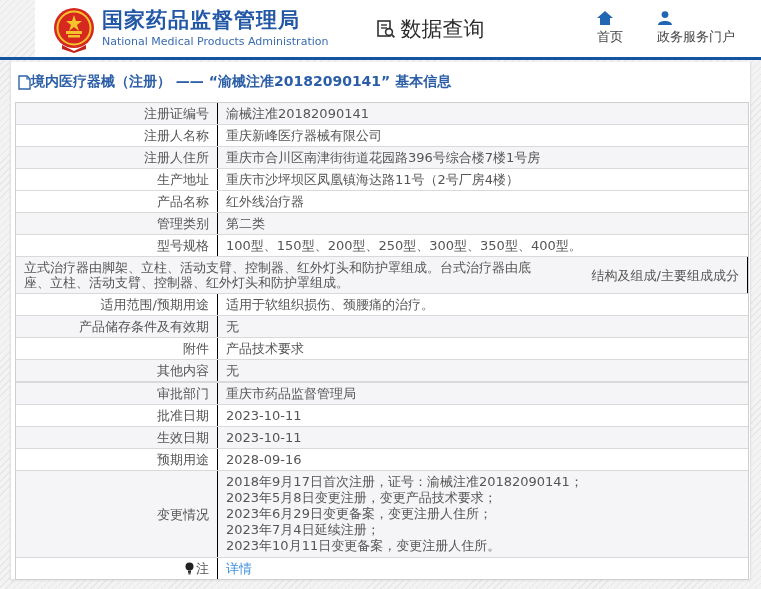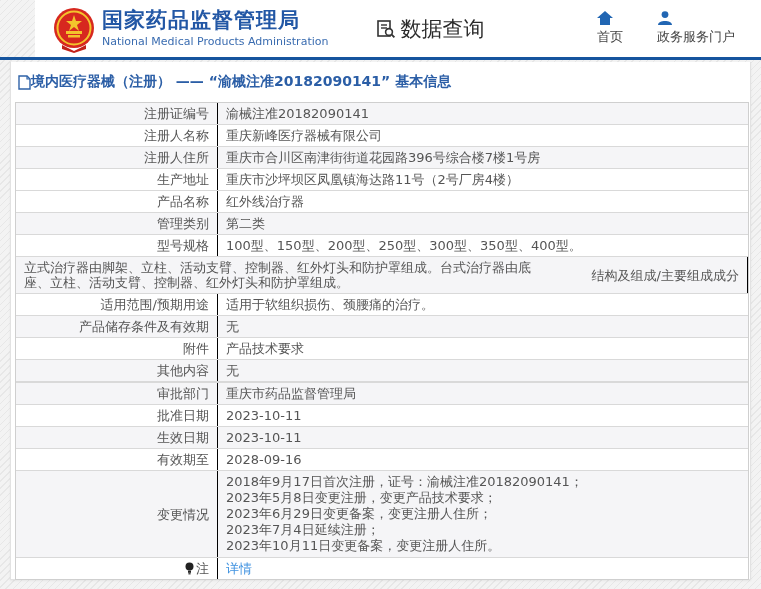--- a/index.html
+++ b/index.html
@@ -203,21 +203,21 @@
         <div class="td value"><span>2023-10-11</span></div>
       </div>
       <div class="tr single alt">
         <div class="td label">
           <span>生效日期</span>
         </div>
         <div class="td value"><span>2023-10-11</span></div>
       </div>
       <div class="tr single">
         <div class="td label">
-          <span>有效期至</span>
+          <span>预期用途</span>
         </div>
         <div class="td value"><span>2028-09-16</span></div>
       </div>
       <div class="tr single alt">
         <div class="td label">
           <span>变更情况</span>
         </div>
         <div class="td value">
           <div class="line">2018年9月17日首次注册，证号：渝械注准20182090141；</div>
           <div class="line">2023年5月8日变更注册，变更产品技术要求；</div>

